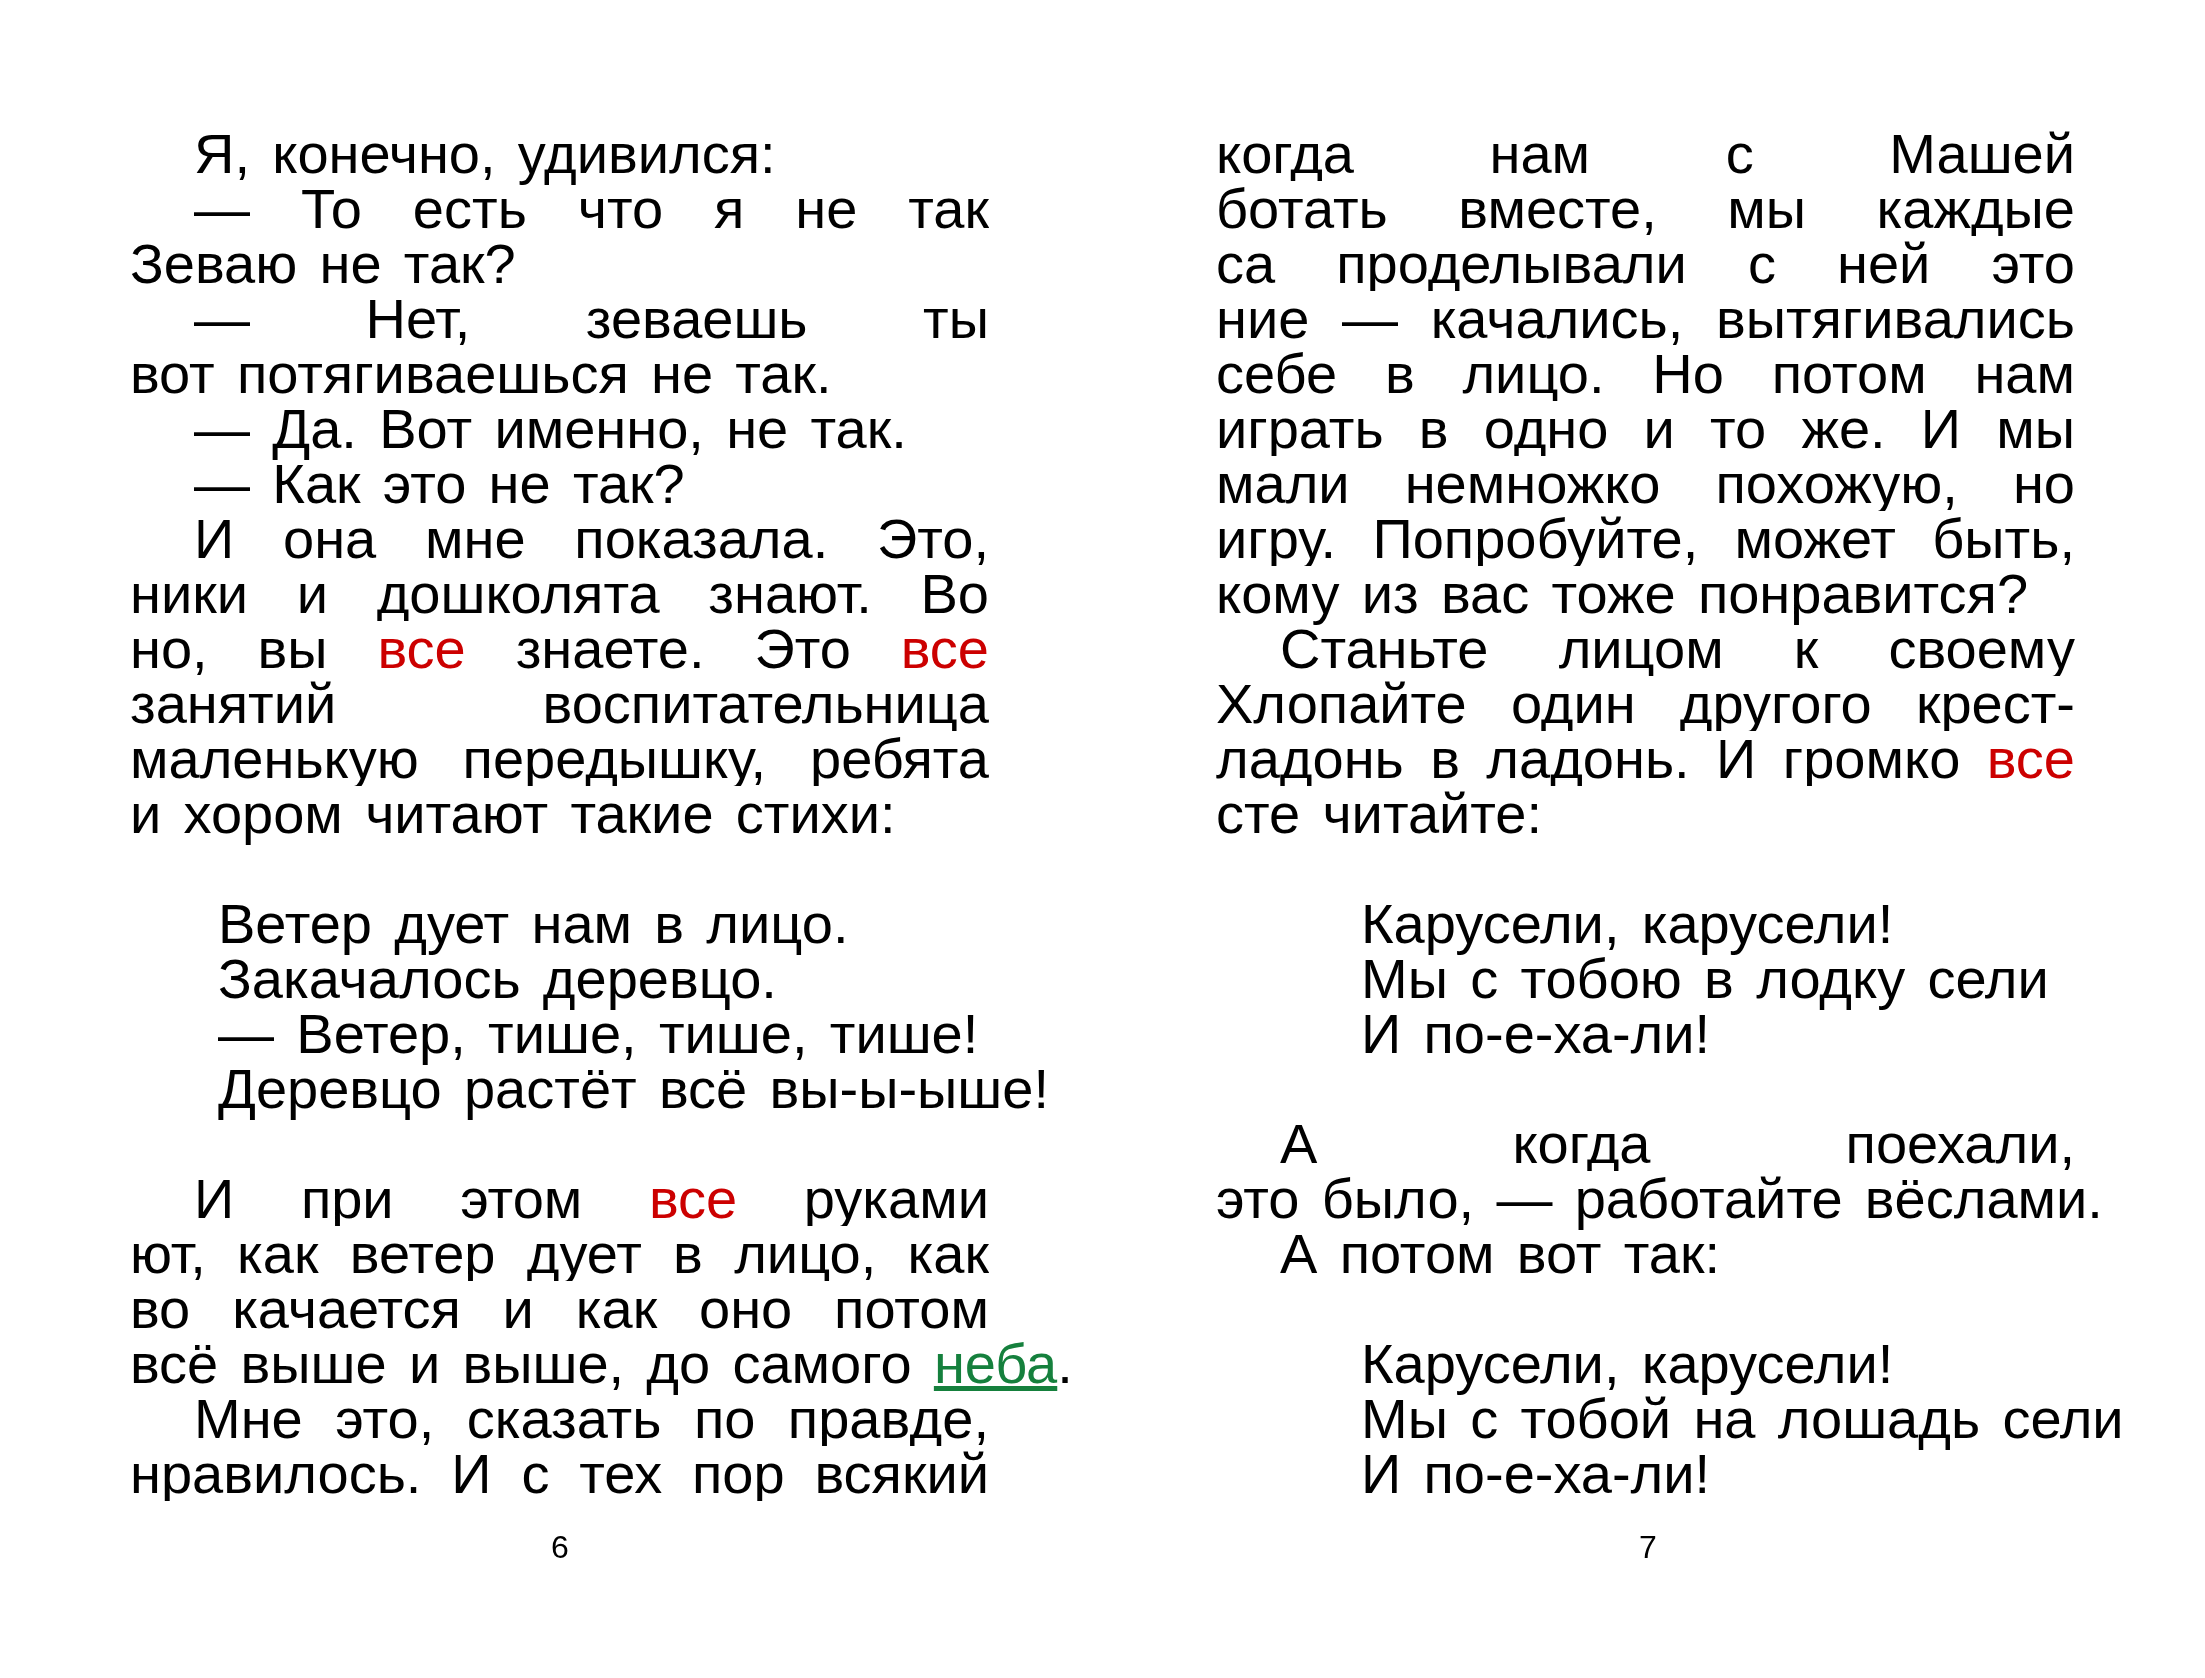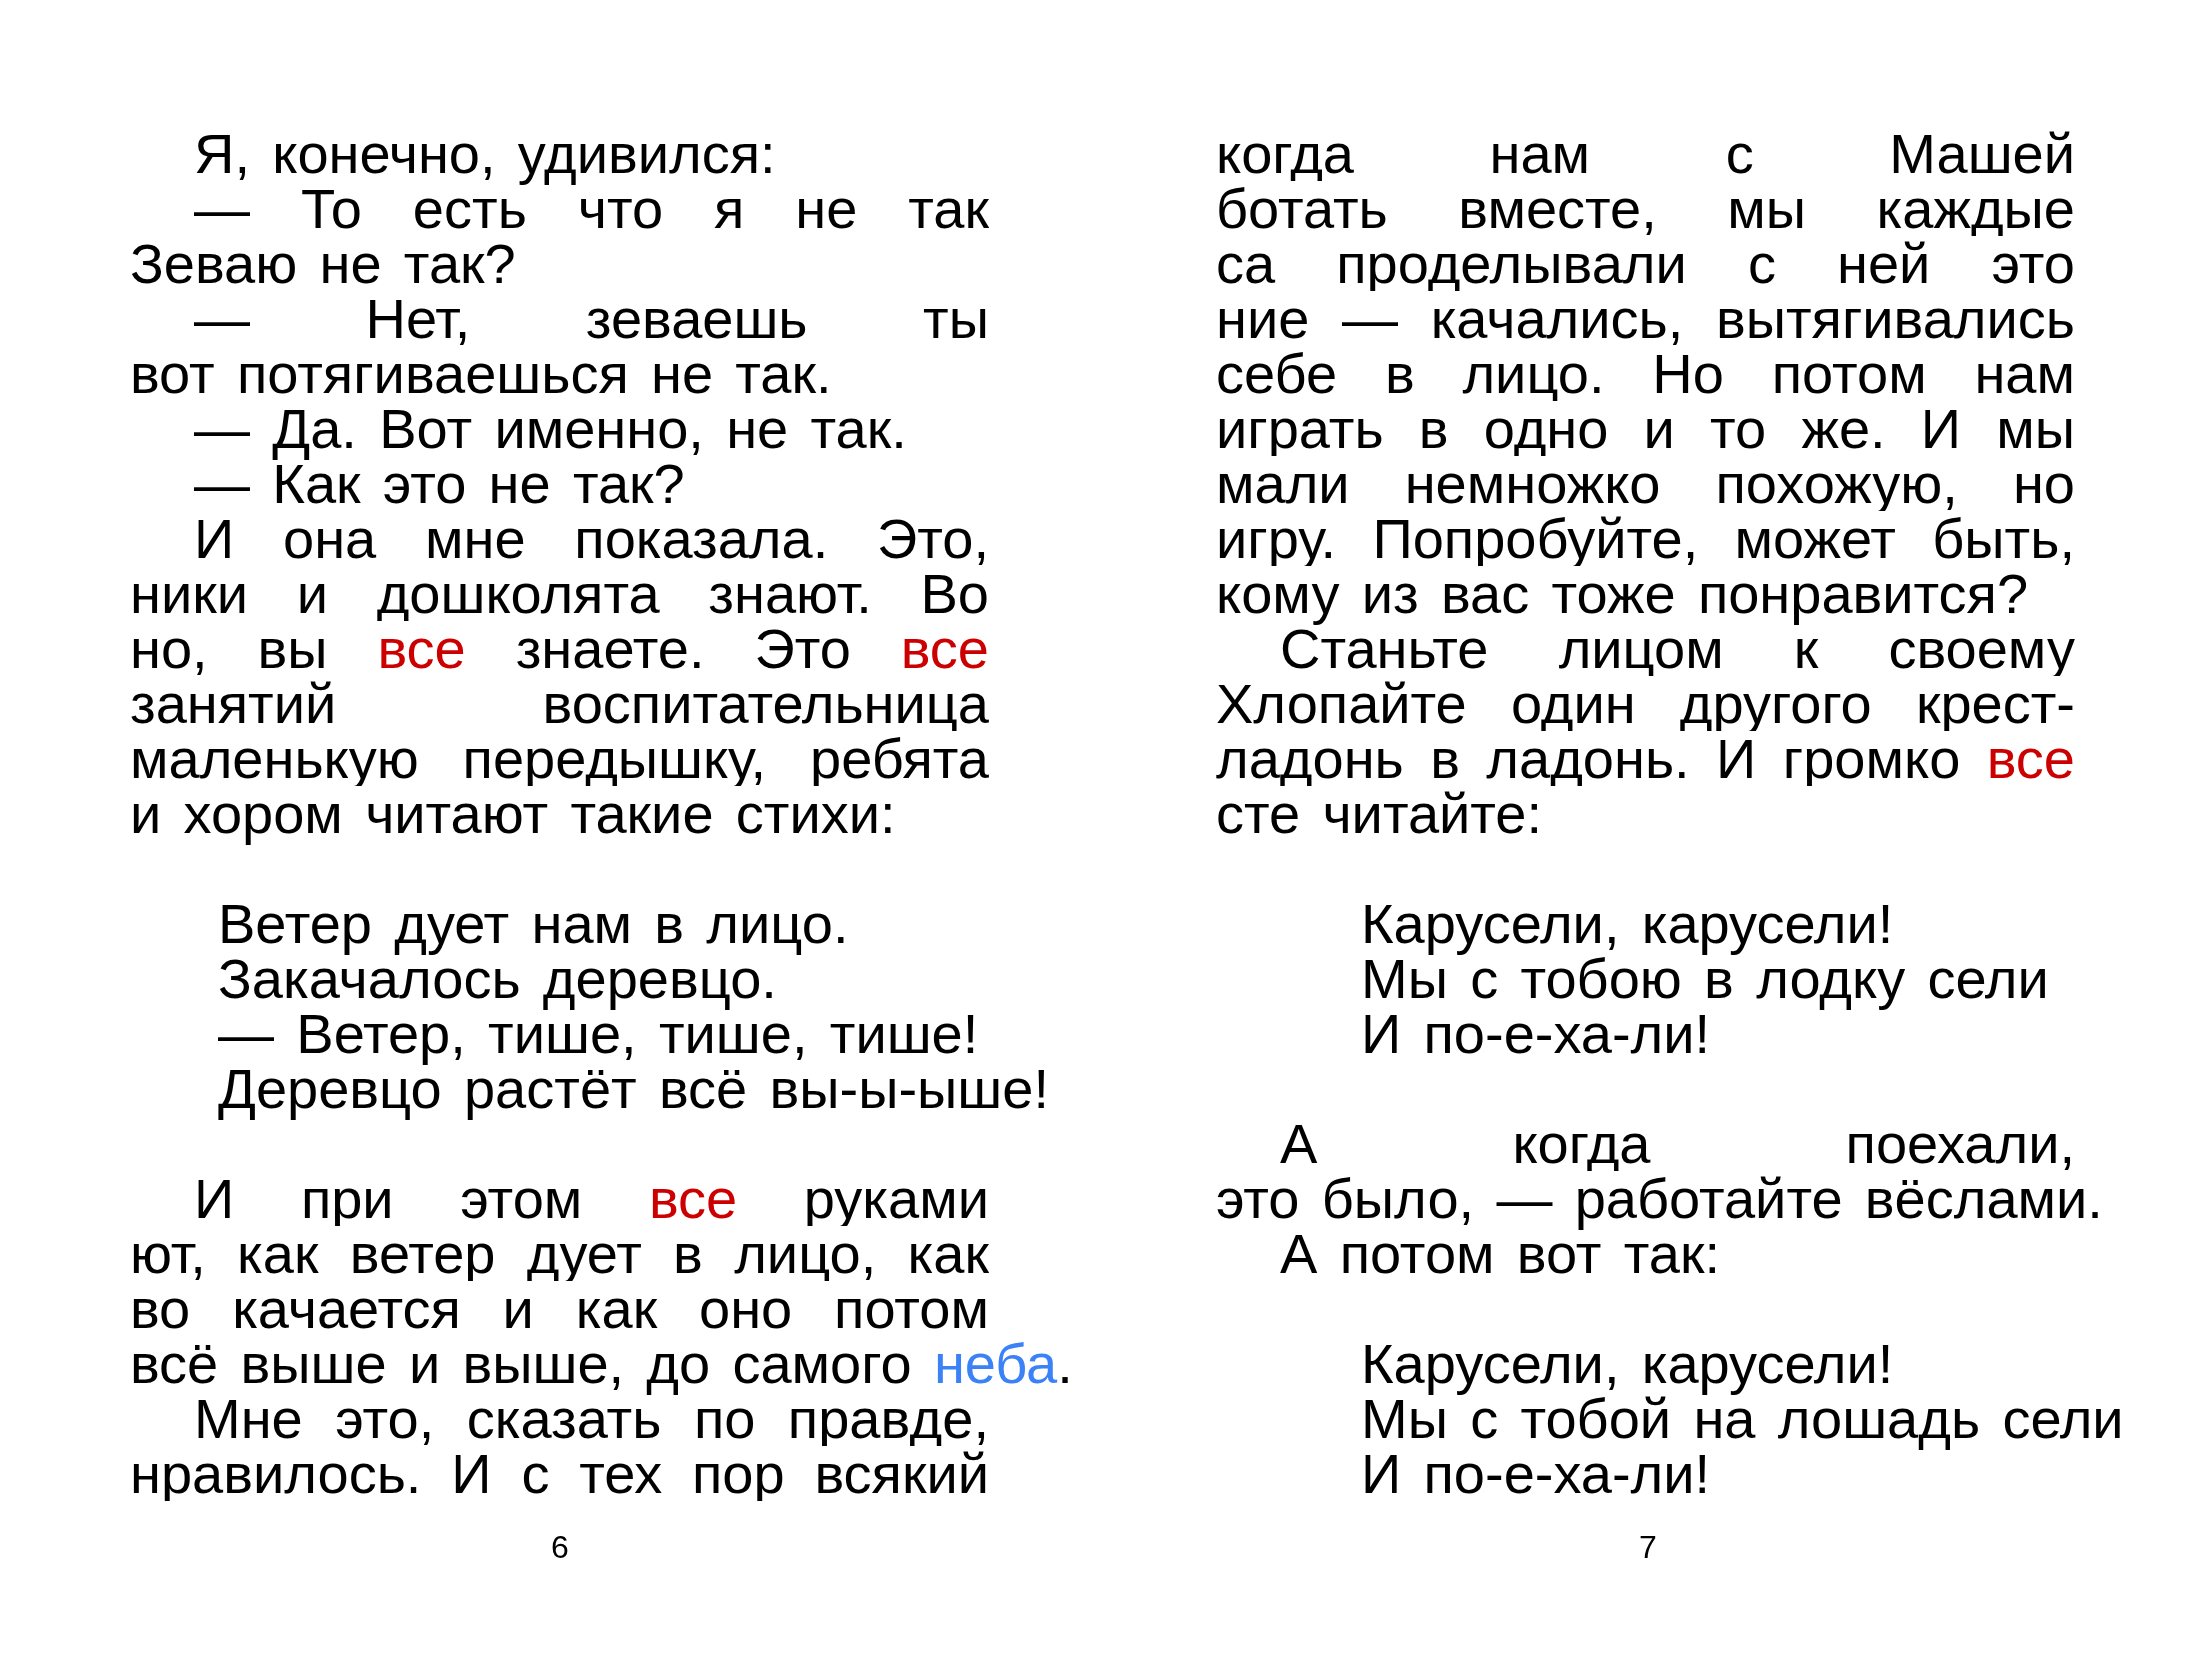--- a/index.html
+++ b/index.html
@@ -46,21 +46,21 @@
     <div class="line"><span>и хором читают такие стихи:</span></div>
     <div class="line blank"></div>
     <div class="line poem-l"><span>Ветер дует нам в лицо.</span></div>
     <div class="line poem-l"><span>Закачалось деревцо.</span></div>
     <div class="line poem-l"><span>— Ветер, тише, тише, тише!</span></div>
     <div class="line poem-l"><span>Деревцо растёт всё вы-ы-ыше!</span></div>
     <div class="line blank"></div>
     <div class="line indent just"><span>И при этом </span><span class="hl" style="color: rgb(204, 0, 0);">все</span><span> руками показыва-</span></div>
     <div class="line just"><span>ют, как ветер дует в лицо, как дере-</span></div>
     <div class="line just"><span>во качается и как оно потом растёт</span></div>
-    <div class="line"><span>всё выше и выше, до самого </span><span class="hl" style="color: #3b82f6;">неба</span><span>.</span></div>
+    <div class="line"><span>всё выше и выше, до самого </span><span class="hl" style="color: #15803d; text-decoration: underline;">неба</span><span>.</span></div>
     <div class="line indent just"><span>Мне это, сказать по правде, по-</span></div>
     <div class="line just"><span>нравилось. И с тех пор всякий раз,</span></div>
   </div>
 <div class="page page-right">
     <div class="line just"><span>когда нам с Машей приходилось ра-</span></div>
     <div class="line just"><span>ботать вместе, мы каждые полча-</span></div>
     <div class="line just"><span>са проделывали с ней это упражне-</span></div>
     <div class="line just"><span>ние — качались, вытягивались и дули</span></div>
     <div class="line just"><span>себе в лицо. Но потом нам надоело</span></div>
     <div class="line just"><span>играть в одно и то же. И мы приду-</span></div>

